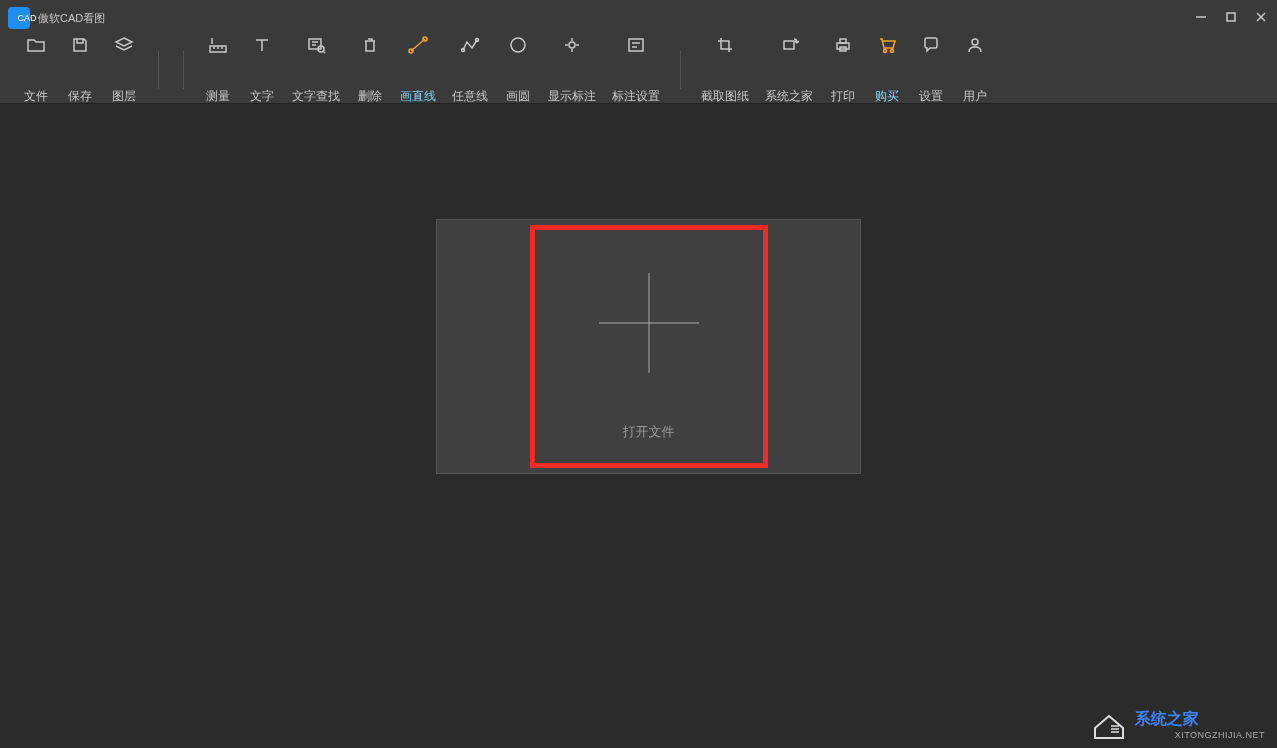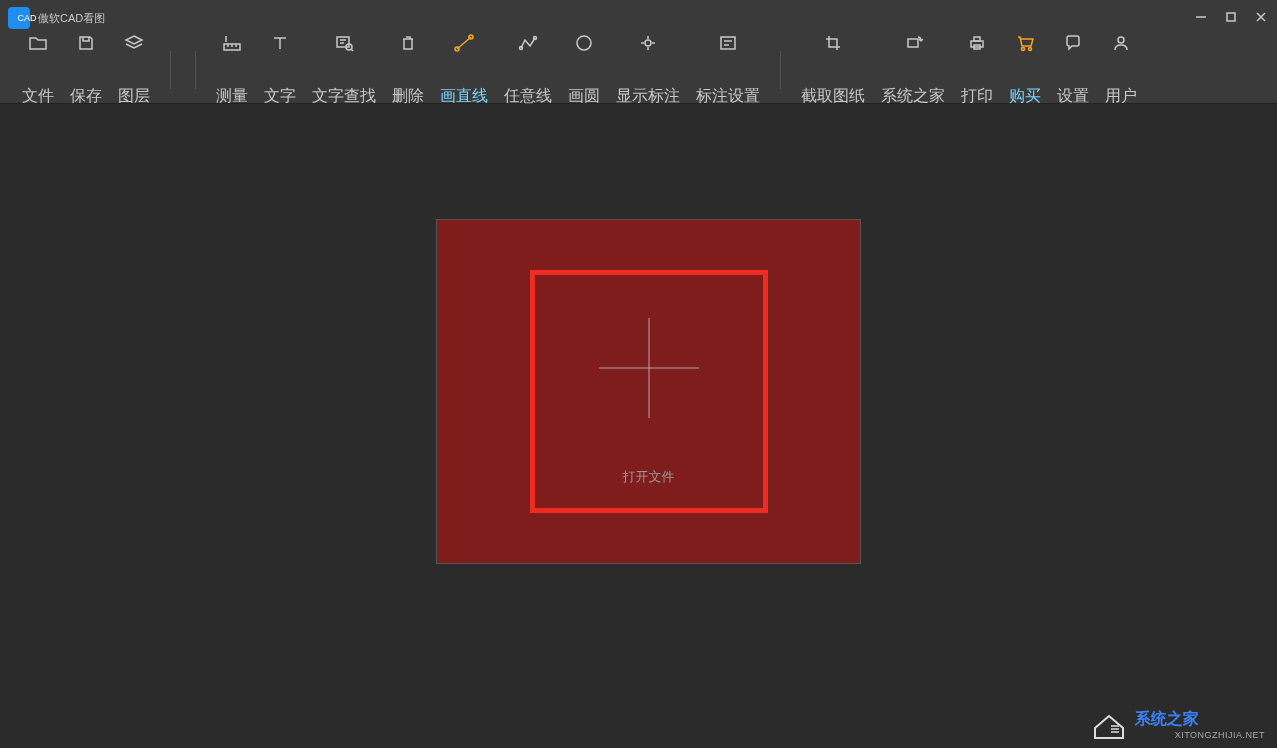--- a/index.html
+++ b/index.html
@@ -79,21 +79,21 @@
     }
     .toolbar-item .icon {
       height: 22px;
       display: flex;
       align-items: center;
       justify-content: center;
       margin-bottom: 4px;
     }
     .toolbar-item .label {
       color: #c8c8c8;
-      font-size: 16px;
+      font-size: 12px;
       white-space: nowrap;
       margin-top: 28px;
     }
     .toolbar-item.highlighted .label {
       color: #7dd3fc;
     }
     .toolbar-item.highlighted svg {
       stroke: #f5a623;
     }
     .divider {
@@ -109,22 +109,22 @@
       right: 0;
       bottom: 0;
       background: #2b2b2b;
       display: flex;
       align-items: flex-start;
       justify-content: center;
       padding-top: 115px;
     }
     .open-panel {
       width: 425px;
-      height: 345px;
-      background: #7f1d1d;
+      height: 255px;
+      background: #404040;
       border: 1px solid #555;
       display: flex;
       align-items: center;
       justify-content: center;
       margin-left: 20px;
     }
     .open-button {
       width: 238px;
       height: 243px;
       border: 5px solid #ee2c24;

